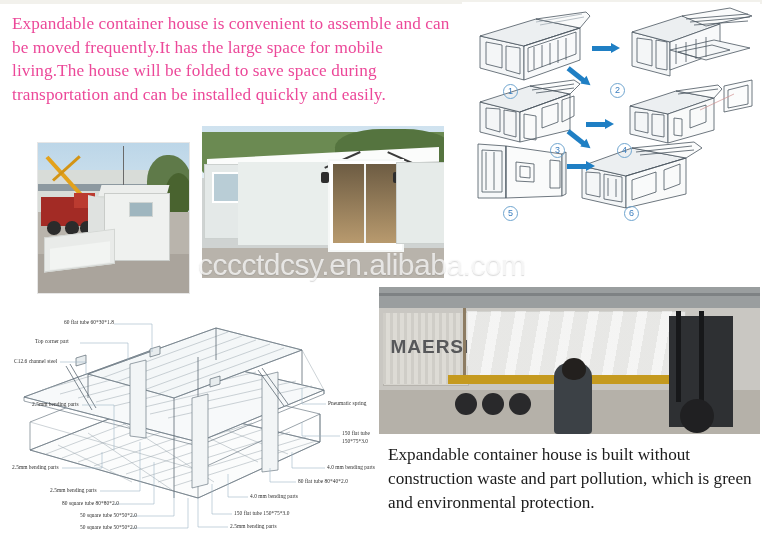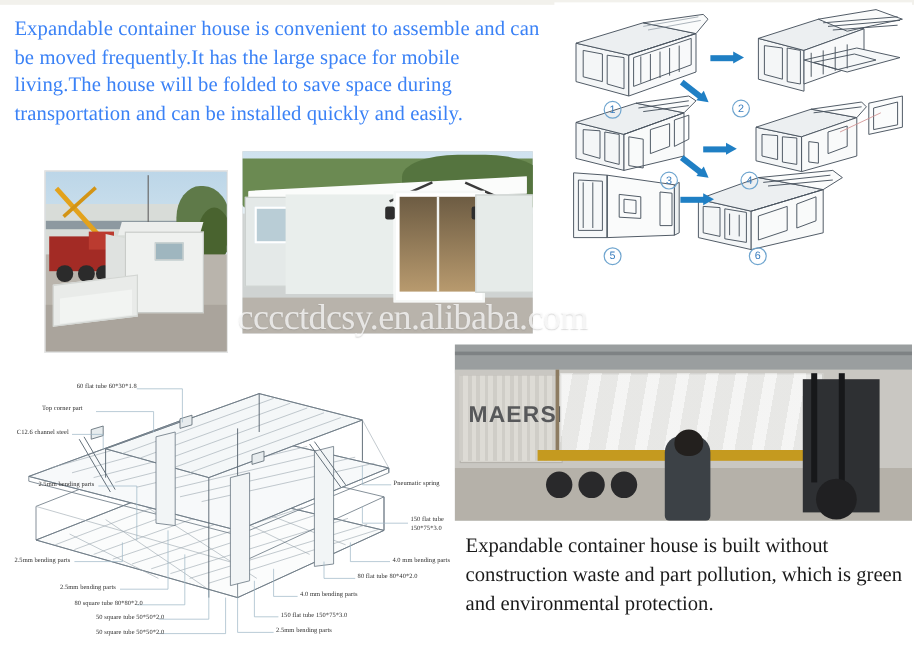--- a/index.html
+++ b/index.html
@@ -10,21 +10,21 @@
     font-family:"Liberation Serif", serif;
     overflow:hidden;
     position:relative;
   }
   .page{position:relative;width:762px;height:542px;overflow:hidden;background:#fff;}
   .topband{position:absolute;left:0;top:0;width:762px;height:4px;background:#f2f1ec;}
 
   
   .desc-top{
     position:absolute;left:12px;top:12px;width:440px;
-    font-size:17.2px;line-height:23.5px;color:#3b82f6;
+    font-size:17.2px;line-height:23.5px;color:#ec4899;
     letter-spacing:.1px;
   }
   .desc-bottom{
     position:absolute;left:388px;top:443px;width:372px;
     font-size:17.2px;line-height:24px;color:#1b1b1b;
   }
 
   
   .photo{position:absolute;overflow:hidden;background:#cfd3d2;}
 
@@ -107,21 +107,21 @@
     border-top:5.5px solid transparent;border-bottom:5.5px solid transparent;}
 
   
   #frame-drawing{position:absolute;left:2px;top:302px;width:388px;height:240px;}
   .anno{position:absolute;font-family:"Liberation Serif",serif;font-size:5.4px;color:#2e2e2e;
     white-space:nowrap;letter-spacing:.05px;}
 
   
   .watermark{
     position:absolute;left:198px;top:248px;
-    font-family:Liberation Serif, serif;
+    font-family:Liberation Sans, sans-serif;
     font-size:30px;letter-spacing:-.5px;
     color:rgba(255,255,255,.72);
     text-shadow:0 1px 1px rgba(120,120,120,.28);
     white-space:nowrap;
     pointer-events:none;
   }
 </style>
 </head>
 <body>
 

